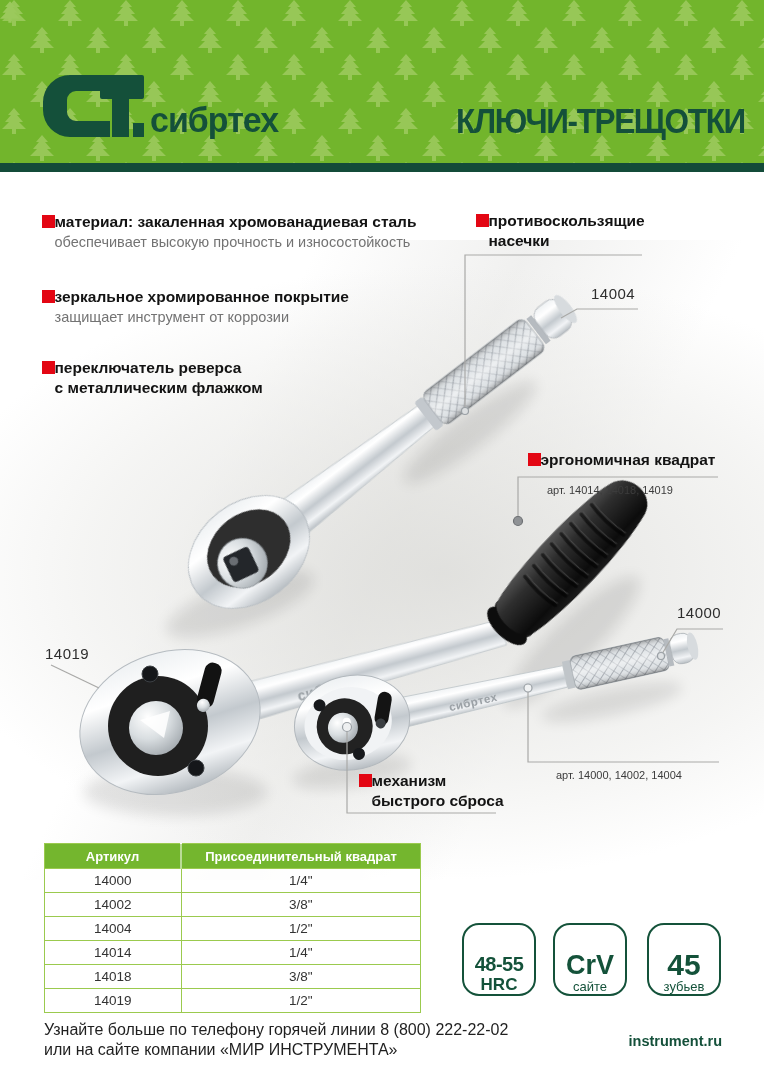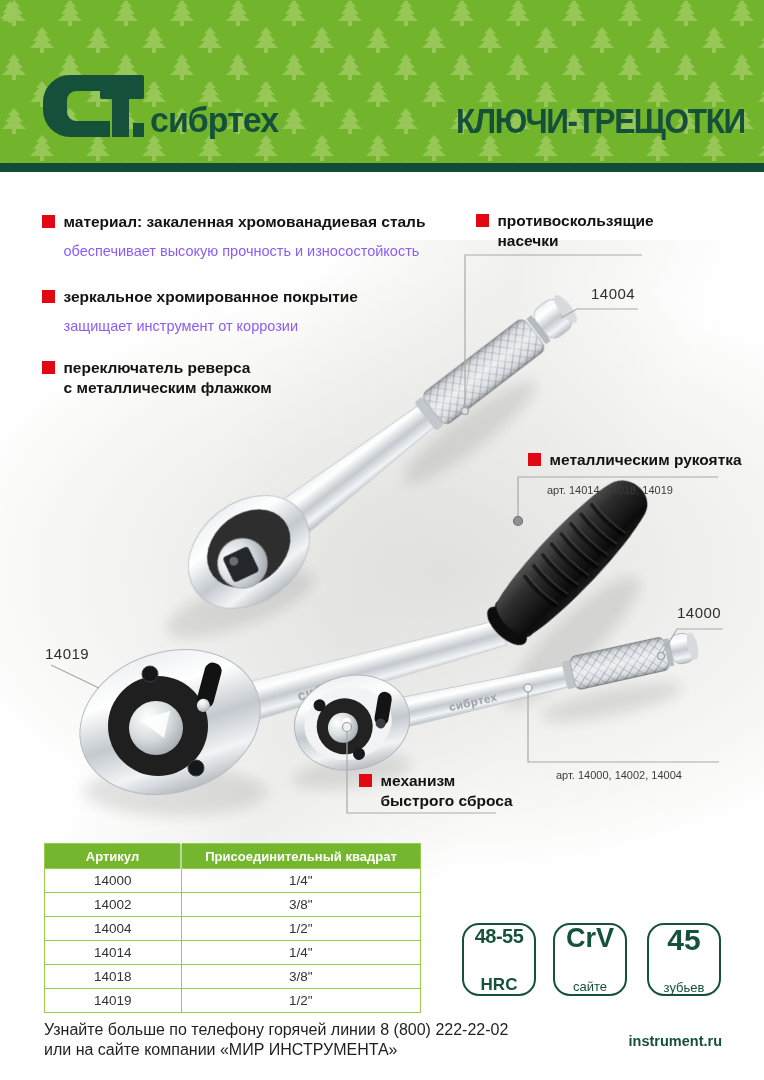--- a/index.html
+++ b/index.html
@@ -14,38 +14,38 @@
   .page-title{position:absolute;right:19px;top:101px;font-size:35px;font-weight:bold;
               color:#14503a;letter-spacing:-1.5px;z-index:2;transform:scaleX(.9);
               transform-origin:right center;white-space:nowrap;}
   
   .photo-bg{position:absolute;left:0;top:240px;width:764px;height:640px;z-index:0;
     background:
       radial-gradient(ellipse 85% 60% at 58% 52%, rgba(221,221,218,.85), rgba(232,232,229,.45) 55%, rgba(248,248,246,0) 80%),
       linear-gradient(115deg, rgba(255,255,255,0) 30%, rgba(213,213,210,.35) 50%, rgba(255,255,255,0) 70%);}
   .scene{position:absolute;left:0;top:0;z-index:1;pointer-events:none;}
   
-  .feat{position:absolute;display:flex;gap:9px;z-index:2;}
+  .feat{position:absolute;display:flex;z-index:2;}
   .bullet{width:12.5px;height:12.5px;background:#e30613;flex:none;margin-top:3px;}
   .f-title{font-weight:bold;font-size:15.5px;line-height:20px;color:#131313;white-space:pre-line;}
-  .f-desc{font-size:14.5px;line-height:19px;color:#8b5cf6;margin-top:10px;}
+  .f-desc{font-size:14.5px;line-height:19px;color:#737373;margin-top:1px;}
   .arts{position:absolute;z-index:2;font-size:11px;color:#3c3c3c;}
   .part-label{position:absolute;z-index:2;font-size:15px;color:#2e2e2e;letter-spacing:.5px;}
   
   .spec{position:absolute;left:44px;top:843px;z-index:2;border-collapse:collapse;table-layout:fixed;}
   .spec th{background:#74b62e;color:#fff;font-size:13px;font-weight:bold;height:22px;
            border-right:2px solid rgba(255,255,255,.5);}
   .spec th:last-child{border-right:none;}
   .spec td{background:rgba(255,255,255,.85);height:21px;font-size:13.5px;color:#333;text-align:center;
            border:1.5px solid #9bca4e;}
   .spec{border:1.5px solid #9bca4e;padding-left:8px;}
   
   .badge{position:absolute;z-index:2;width:70px;height:69px;background:#fff;border:2.5px solid #14523a;
-         border-radius:17px;display:flex;flex-direction:column;align-items:center;justify-content:space-between;
-         color:#14523a;gap:26px;}
+         border-radius:17px;display:flex;flex-direction:column;align-items:center;justify-content:flex-end;
+         color:#14523a;}
   .badge .v1{font-size:20px;font-weight:bold;letter-spacing:-.5px;line-height:22px;}
   .badge .u1{font-size:17px;font-weight:bold;line-height:19px;}
   .badge .v2{font-size:27px;font-weight:bold;line-height:27px;}
   .badge .v3{font-size:30px;font-weight:bold;line-height:29px;}
   .badge .u2{font-size:13px;line-height:15px;}
   
   .footer{position:absolute;left:44px;top:1020px;z-index:2;font-size:16px;line-height:20px;color:#1f1f1f;}
   .site{position:absolute;right:42px;top:1033px;z-index:2;font-size:14.5px;font-weight:bold;color:#14503a;}
 </style>
 </head>
@@ -248,21 +248,21 @@
   </div>
 
   <div class="feat" style="left:476px;top:211px;width:220px">
     <div class="bullet"></div>
     <div class="f-title">противоскользящие
 насечки</div>
   </div>
 
   <div class="feat" style="left:528px;top:450px;width:220px">
     <div class="bullet"></div>
-    <div class="f-title">металлическим рукоятка</div>
+    <div class="f-title">эргономичная квадрат</div>
   </div>
   <div class="arts" style="left:547px;top:484px">арт. 14014, 14018, 14019</div>
 
   <div class="arts" style="left:556px;top:769px">арт. 14000, 14002, 14004</div>
 
   <div class="feat" style="left:359px;top:771px;width:200px">
     <div class="bullet"></div>
     <div class="f-title">механизм
 быстрого сброса</div>
   </div>

